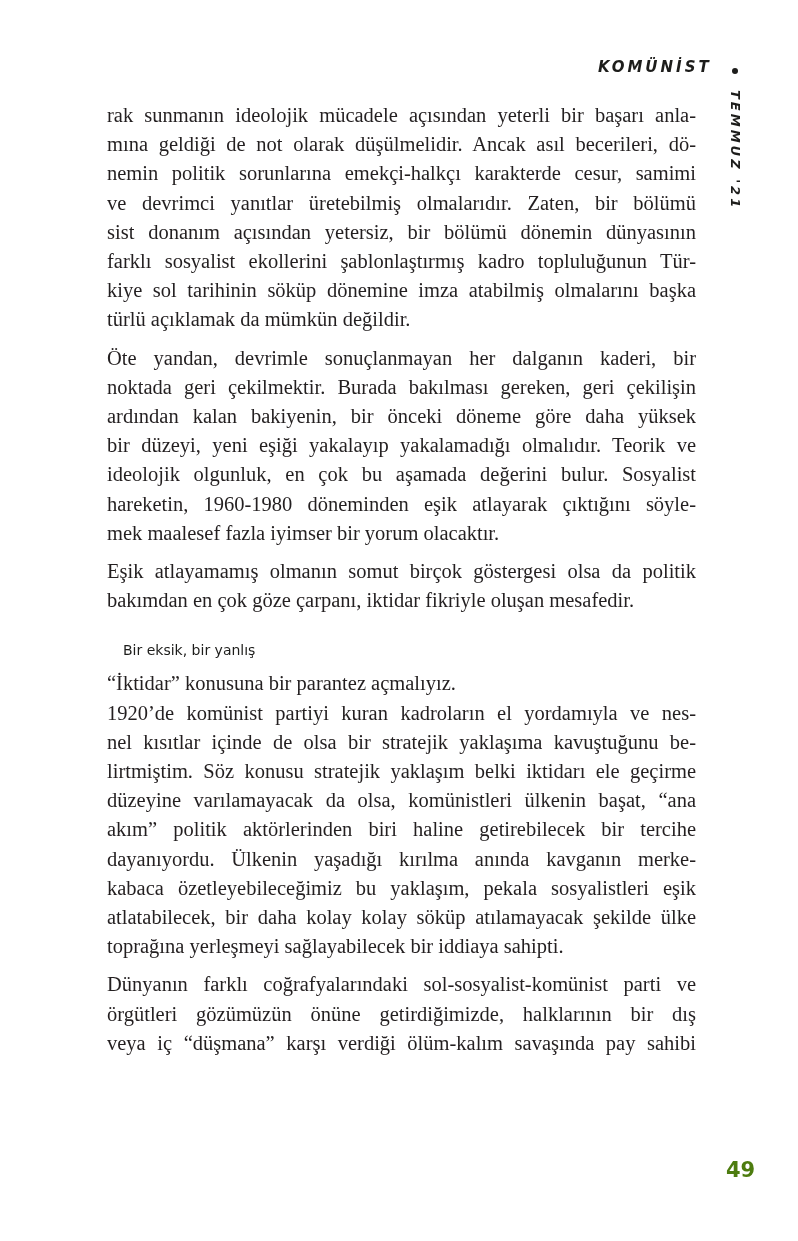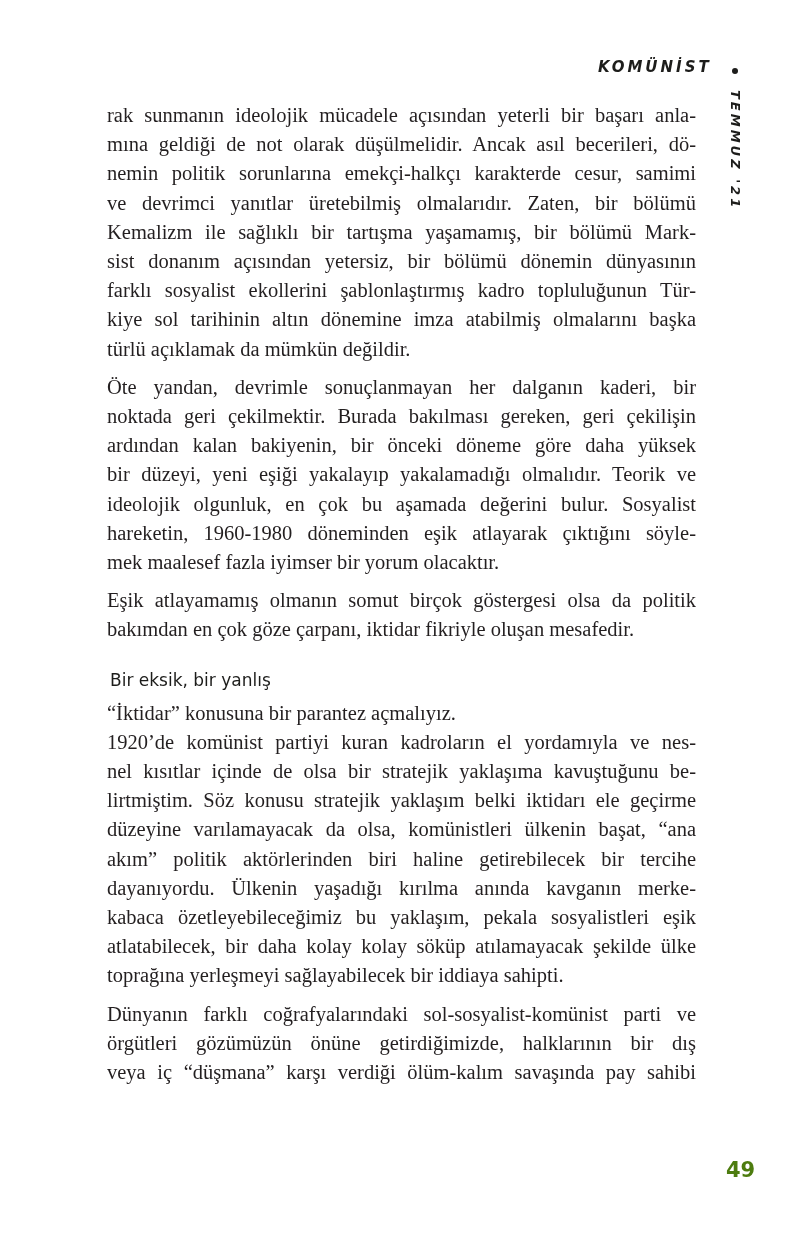--- a/index.html
+++ b/index.html
@@ -21,45 +21,44 @@
   }
   .body-text {
     position: absolute; left: 107px; top: 101px; width: 589px;
     font-family: "Liberation Serif", serif; font-size: 20.5px; line-height: 29.2px;
     text-align: justify; hyphens: manual;
   }
   .body-text p { margin: 0 0 9px 0; }
   .line { display: block; text-align: justify; text-align-last: justify; white-space: nowrap; }
   .line.last { text-align-last: left; }
   .section-heading {
-    font-family: "DejaVu Sans", sans-serif; font-size: 17px; font-weight: normal;
-    margin: 20px 0 4px 3px; line-height: 30px; color: #1d1d1b;
+    font-family: "DejaVu Sans", sans-serif; font-size: 14px; font-weight: normal;
+    margin: 20px 0 4px 16px; line-height: 30px; color: #1d1d1b;
   }
   .page-number {
     position: absolute; top: 1158px; left: 726px;
     font-family: "DejaVu Sans", sans-serif; font-size: 21px; font-weight: bold; color: #4d7c0f;
   }
 </style>
 </head>
 <body>
 
 <div class="running-head">KOMÜNİST</div>
 <div class="head-dot"></div>
 <div class="side-date">TEMMUZ '21</div>
 
 <div class="body-text">
   <p>
     <span class="line">rak sunmanın ideolojik mücadele açısından yeterli bir başarı anla-</span>
     <span class="line">mına geldiği de not olarak düşülmelidir. Ancak asıl becerileri, dö-</span>
     <span class="line">nemin politik sorunlarına emekçi-halkçı karakterde cesur, samimi</span>
     <span class="line">ve devrimci yanıtlar üretebilmiş olmalarıdır. Zaten, bir bölümü</span>
-    <span class="line">Kemalizm ile sağlıklı bir tartışma yaşamamış, bir bölümü Mark-</span>
     <span class="line">sist donanım açısından yetersiz, bir bölümü dönemin dünyasının</span>
     <span class="line">farklı sosyalist ekollerini şablonlaştırmış kadro topluluğunun Tür-</span>
-    <span class="line">kiye sol tarihinin altın dönemine imza atabilmiş olmalarını başka</span>
+    <span class="line">kiye sol tarihinin söküp dönemine imza atabilmiş olmalarını başka</span>
     <span class="line last">türlü açıklamak da mümkün değildir.</span>
   </p>
   <p>
     <span class="line">Öte yandan, devrimle sonuçlanmayan her dalganın kaderi, bir</span>
     <span class="line">noktada geri çekilmektir. Burada bakılması gereken, geri çekilişin</span>
     <span class="line">ardından kalan bakiyenin, bir önceki döneme göre daha yüksek</span>
     <span class="line">bir düzeyi, yeni eşiği yakalayıp yakalamadığı olmalıdır. Teorik ve</span>
     <span class="line">ideolojik olgunluk, en çok bu aşamada değerini bulur. Sosyalist</span>
     <span class="line">hareketin, 1960-1980 döneminden eşik atlayarak çıktığını söyle-</span>
     <span class="line last">mek maalesef fazla iyimser bir yorum olacaktır.</span>

